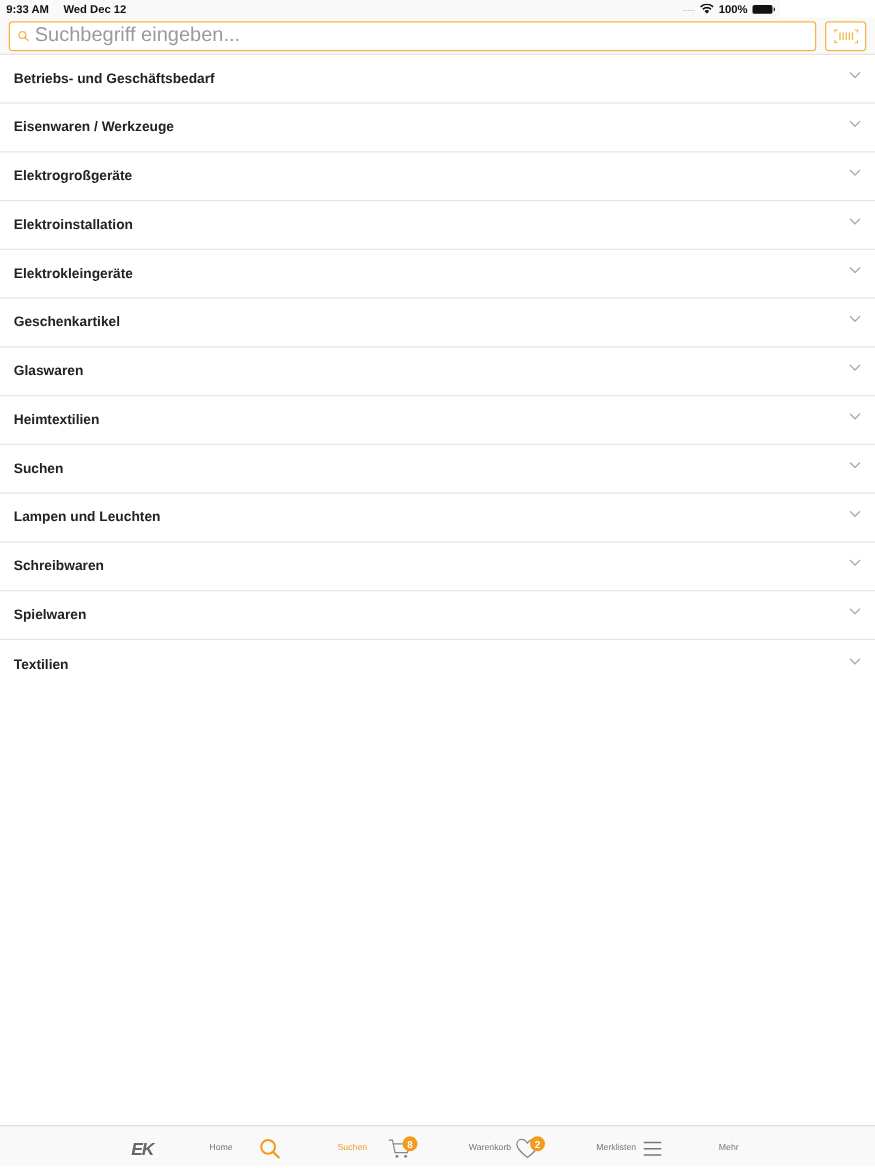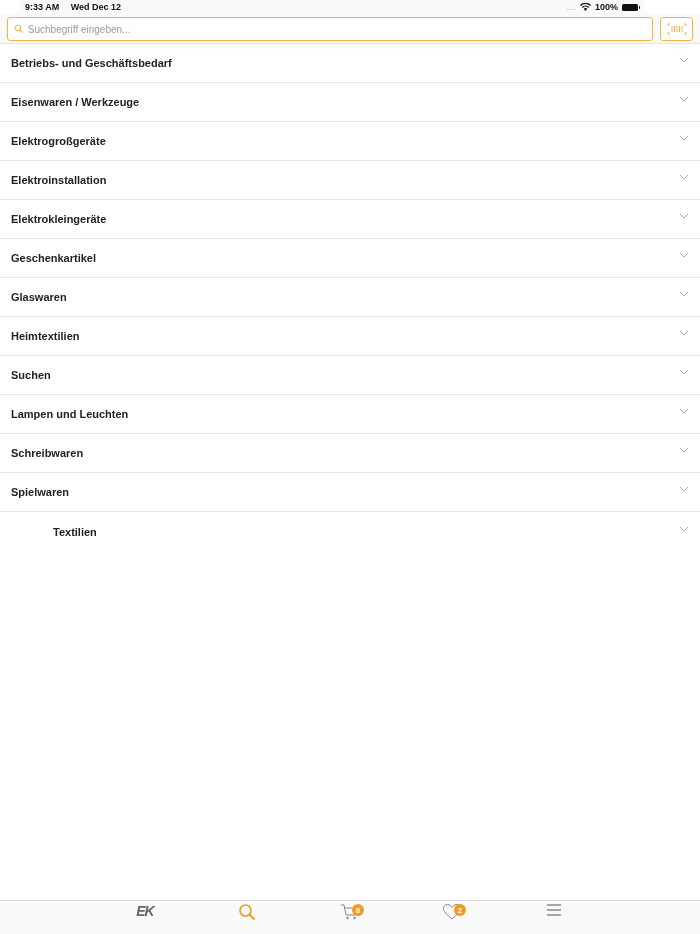--- a/index.html
+++ b/index.html
@@ -1,41 +1,41 @@
 <!DOCTYPE html>
 <html><head>
 <meta charset="utf-8">
 <style>
   * { box-sizing: border-box; margin: 0; padding: 0; }
   html, body { width: 700px; height: 934px; overflow: hidden; background: #ffffff; }
   body { font-family: "Liberation Sans", sans-serif; color: #222; position: relative; }
 
-  .status-bar { position: absolute; top: 0; left: 0; width: 624px; height: 14px; background: #f9f9f9; font-size: 9px; font-weight: bold; color: #111; margin-left: 20px; }
+  .status-bar { position: absolute; top: 0; left: 0; width: 624px; height: 14px; background: #f9f9f9; font-size: 9px; font-weight: bold; color: #111; }
   .status-bar .left { position: absolute; left: 5px; top: 2px; }
   .status-bar .left span { margin-right: 9px; }
   .status-bar .right { position: absolute; right: 6px; top: 2px; display: flex; align-items: center; gap: 4px; }
   .signal-dots { color: #999; font-size: 7px; letter-spacing: 0; font-weight: normal; }
   .battery { width: 16px; height: 7px; background: #111; border-radius: 1.5px; position: relative; }
   .battery::after { content: ""; position: absolute; right: -2px; top: 2px; width: 1.5px; height: 3px; background: #111; border-radius: 0 1px 1px 0; }
 
   .search-bar { position: absolute; top: 14px; left: 0; width: 700px; height: 30px; background: #f9f9f9; border-bottom: 1px solid #e4e4e4; }
   .search-input { position: absolute; left: 7px; top: 3px; width: 646px; height: 24px; border: 1px solid #f5b546; border-radius: 3px; background: #fff; display: flex; align-items: center; padding-left: 6px; }
   .search-input .icon { width: 10px; height: 10px; margin-right: 4px; }
-  .search-input input { border: none; outline: none; background: transparent; font-family: "Liberation Sans", sans-serif; font-size: 10px; color: #333; width: 100%; }
+  .search-input input { border: none; outline: none; background: transparent; font-family: "Liberation Sans", sans-serif; font-size: 16px; color: #333; width: 100%; }
   .search-input input::placeholder { color: #9a9a9a; }
   .scan-button { position: absolute; left: 660px; top: 3px; width: 33px; height: 24px; border: 1px solid #f5b546; border-radius: 3px; background: #fff; display: flex; align-items: center; justify-content: center; }
 
   .category-list { position: absolute; top: 44px; left: 0; width: 700px; }
   .category-row { height: 39px; border-bottom: 1px solid #e6e6e6; display: flex; align-items: center; justify-content: space-between; padding: 0 11px 0 11px; cursor: pointer; }
-  .category-row:last-child { border-bottom: none; margin-left: 42px; }
+  .category-row:last-child { border-bottom: none; }
   .category-row .label { font-size: 11px; font-weight: bold; color: #222; }
   .category-row .chev { width: 10px; height: 6px; margin-top: -6px; }
 
   .tab-bar { position: absolute; bottom: 0; left: 0; width: 700px; height: 34px; background: #f9f9f9; border-top: 1px solid #dcdcdc; }
-  .tab { position: absolute; top: 0; width: 80px; height: 34px; display: flex; flex-direction: column; align-items: center; gap: 45px; }
+  .tab { position: absolute; top: 0; width: 80px; height: 34px; display: flex; align-items: center; gap: 45px; }
   .tab .icon-wrap { position: relative; height: 22px; display: flex; align-items: center; justify-content: center; margin-top: 2px; }
   .tab .tab-label { font-size: 7px; color: #777; margin-top: 0; }
   .tab.active .tab-label { color: #f39b1c; }
   .badge { position: absolute; top: 1px; left: 12px; min-width: 12px; height: 12px; border-radius: 6px; background: #f39b1c; color: #fff; font-size: 8px; font-weight: bold; display: flex; align-items: center; justify-content: center; }
   .ek-logo { font-family: "Liberation Sans", sans-serif; font-weight: bold; font-style: italic; font-size: 14px; color: #666; letter-spacing: -1px; }
 </style>
 </head>
 <body>
 
 <div class="status-bar">

